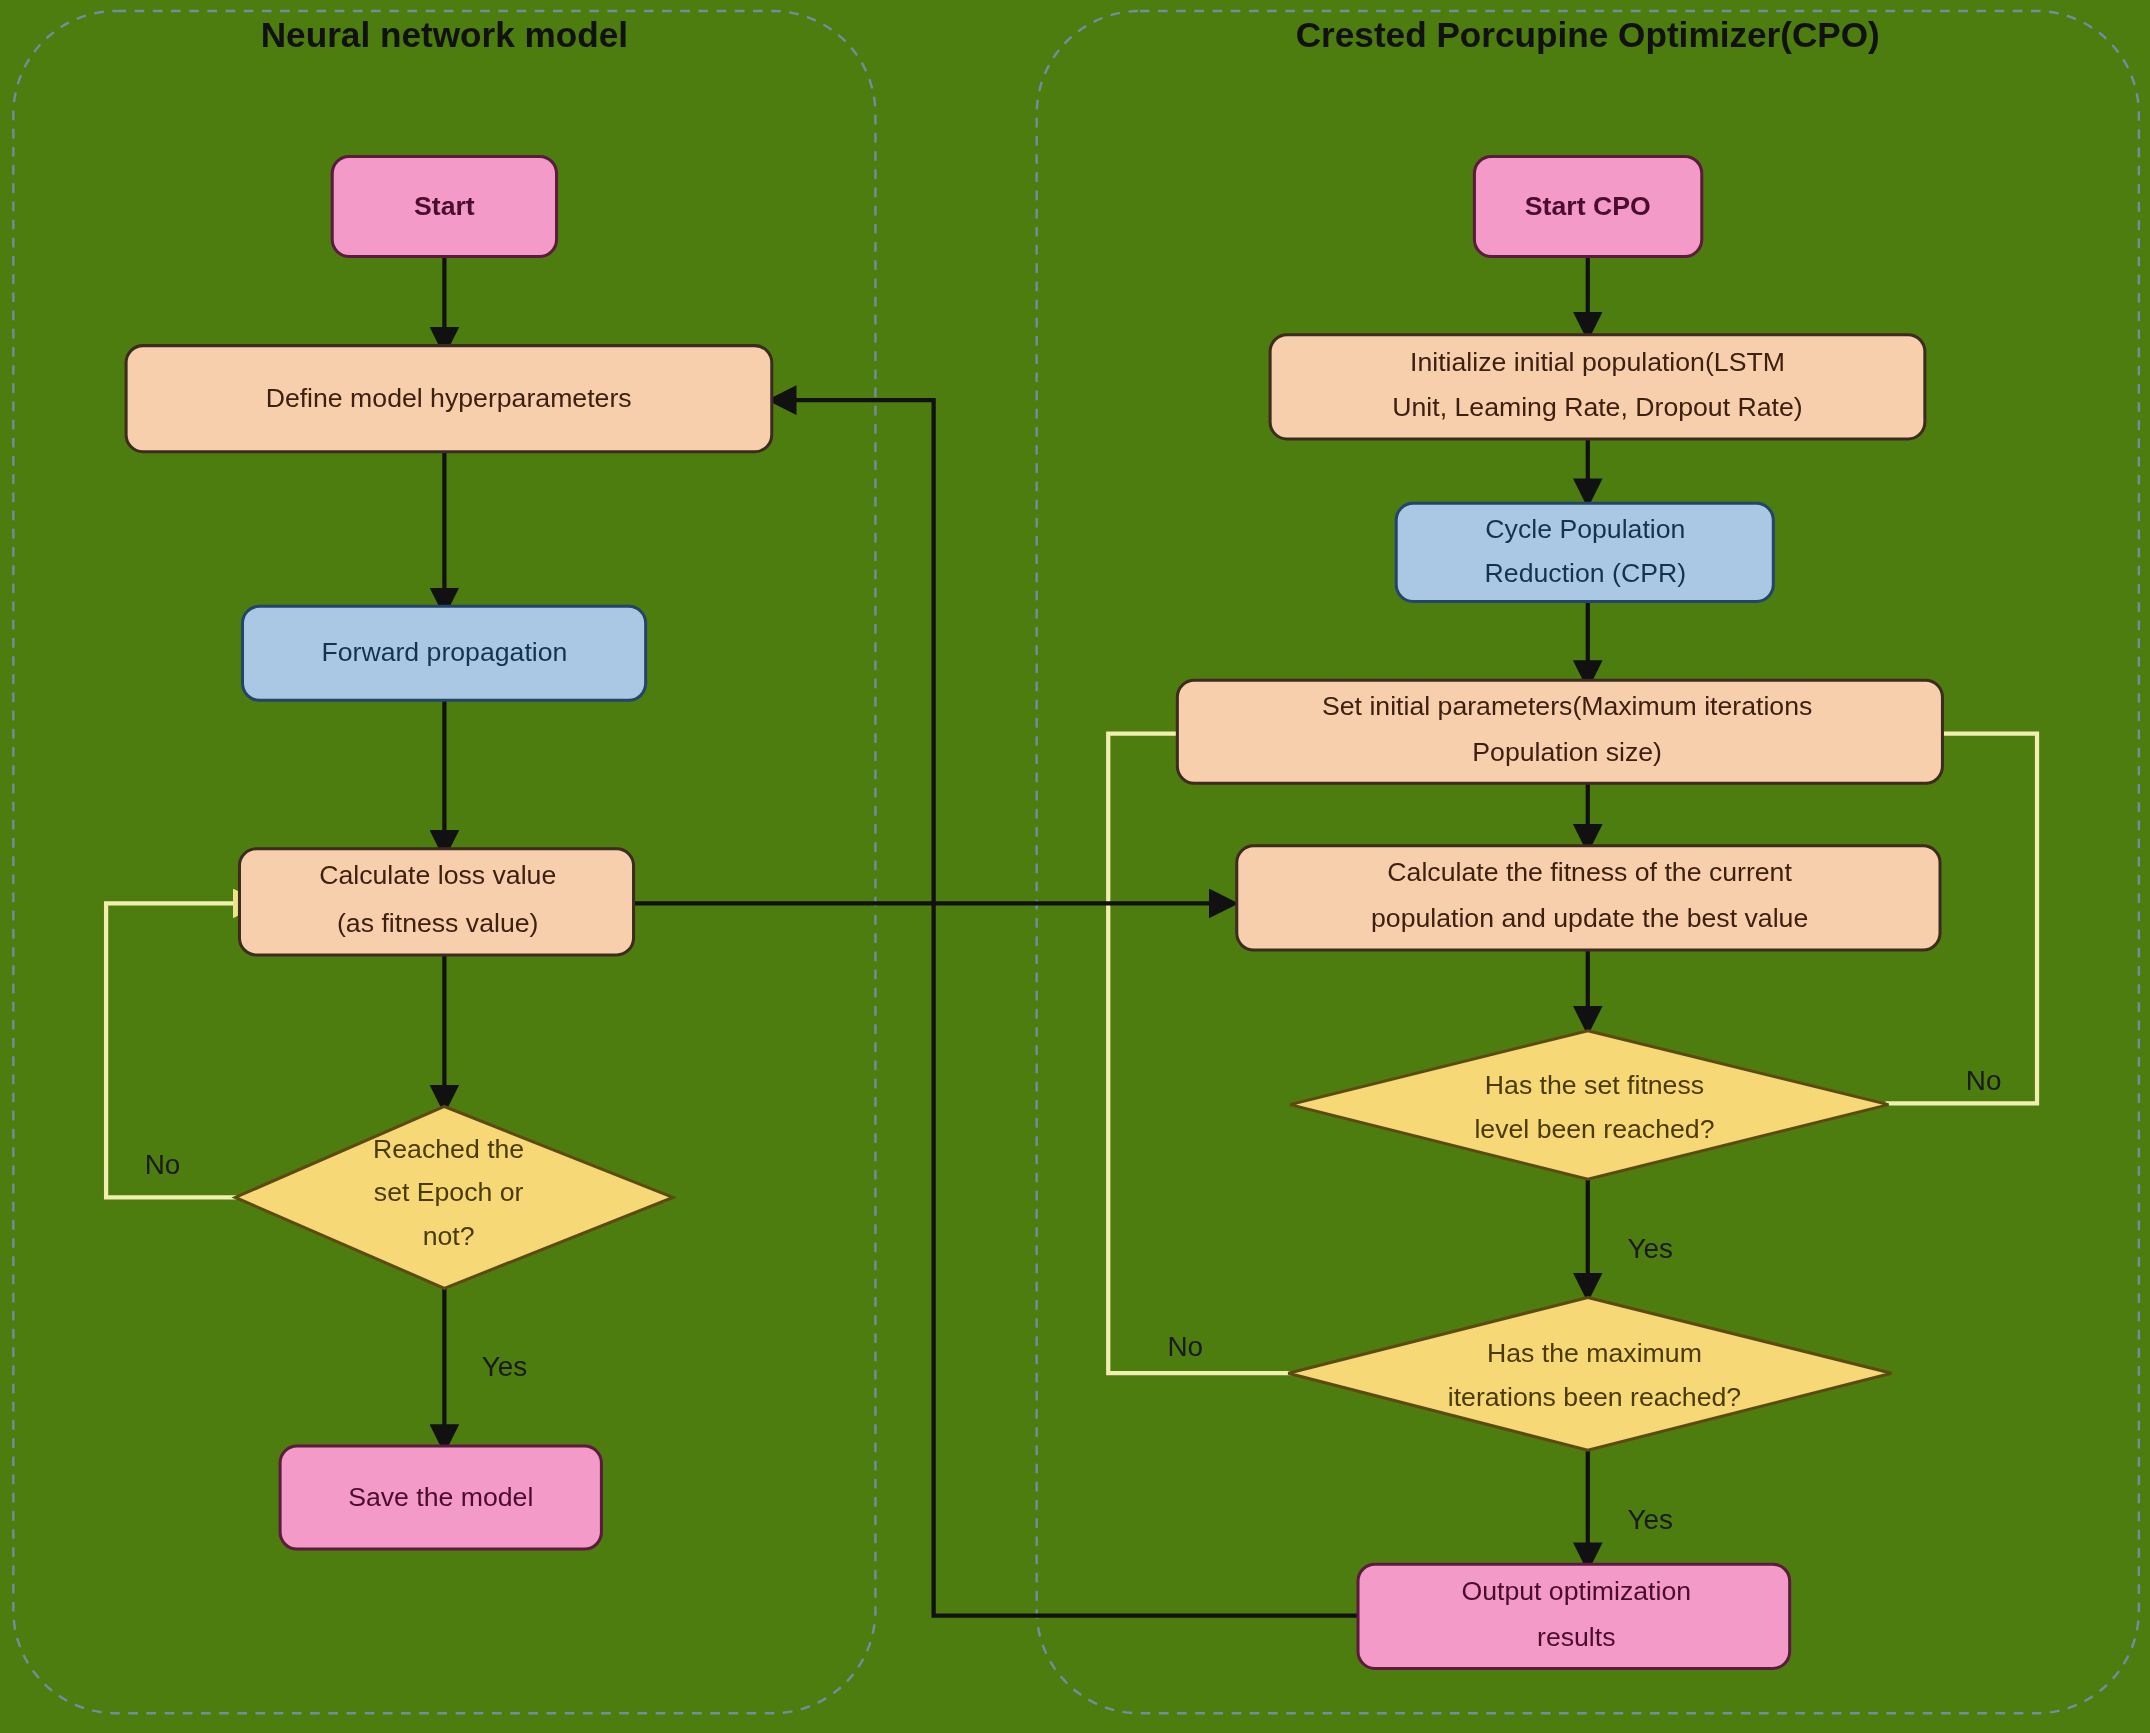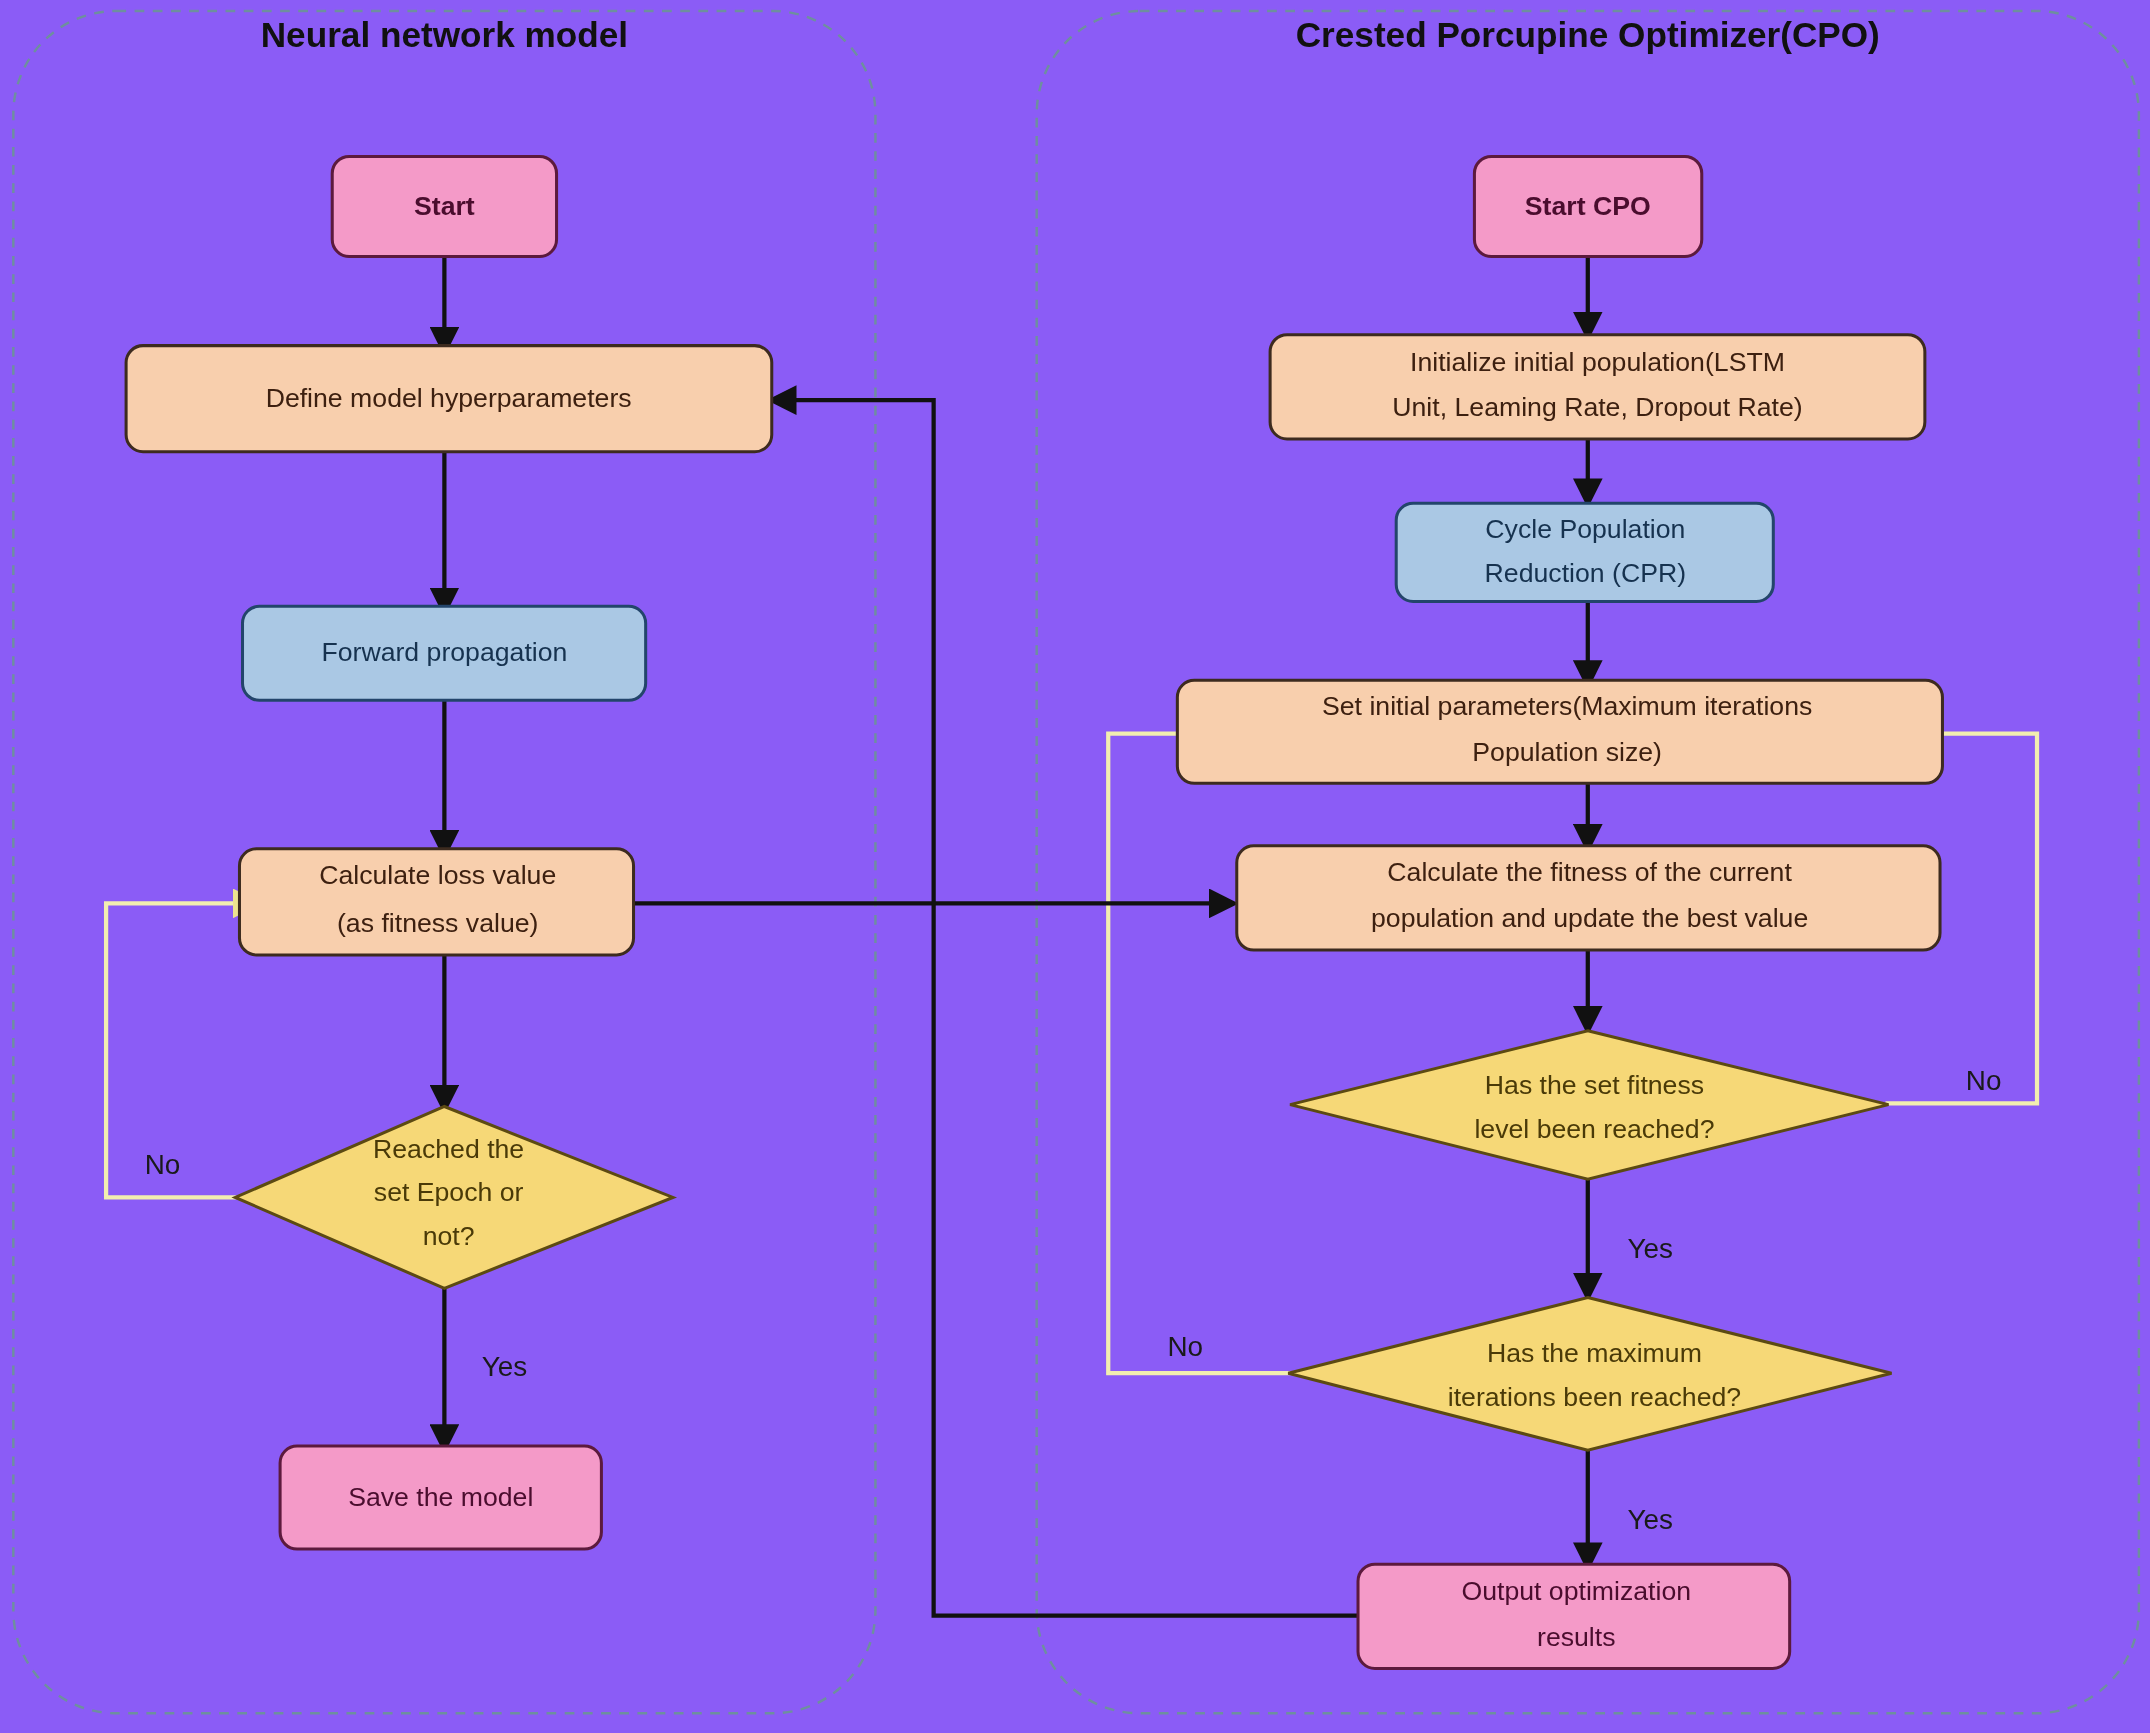--- a/index.html
+++ b/index.html
@@ -4,21 +4,21 @@
 <style>
   html, body {
     margin: 0;
     padding: 0;
     background: #ffffff;
   }
   #stage {
     position: relative;
     width: 2151px;
     height: 1734px;
-    background: #8b5cf6;
+    background: #4d7c0f;
     font-family: "Liberation Sans", sans-serif;
   }
   svg.flow {
     position: absolute;
     inset: 0;
     width: 2151px;
     height: 1734px;
   }
   .panel-outline {
     fill: none;

